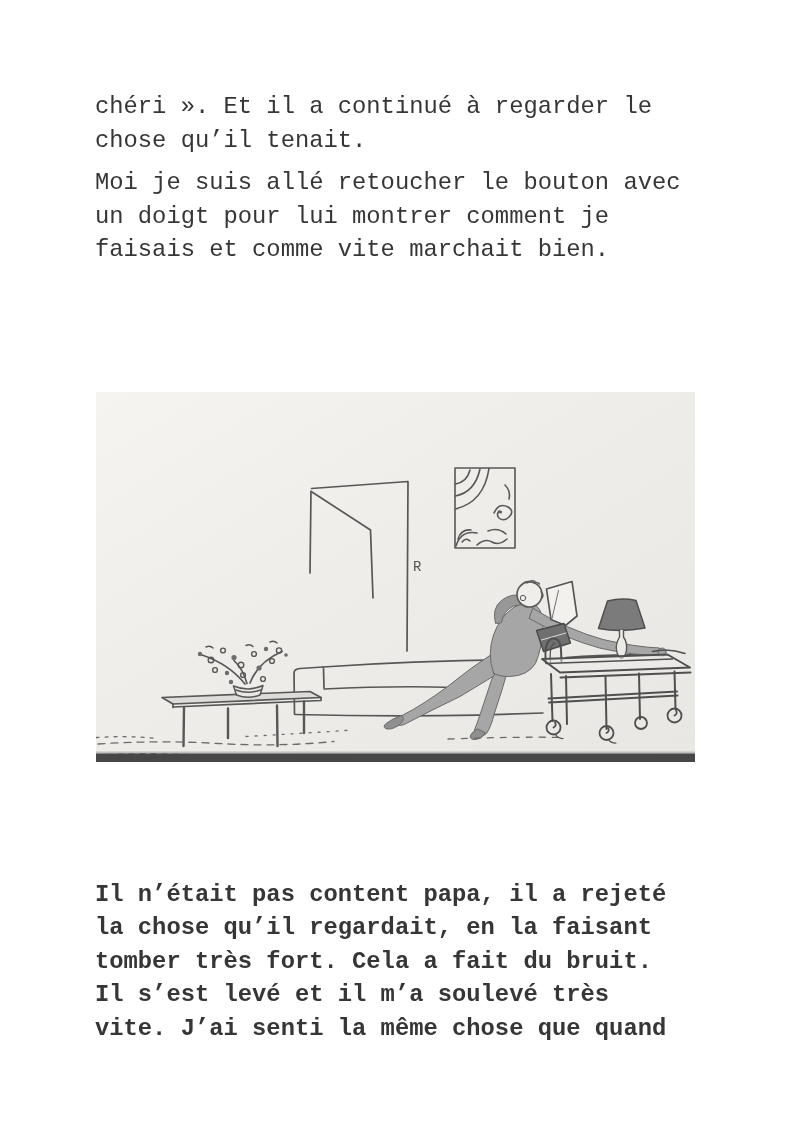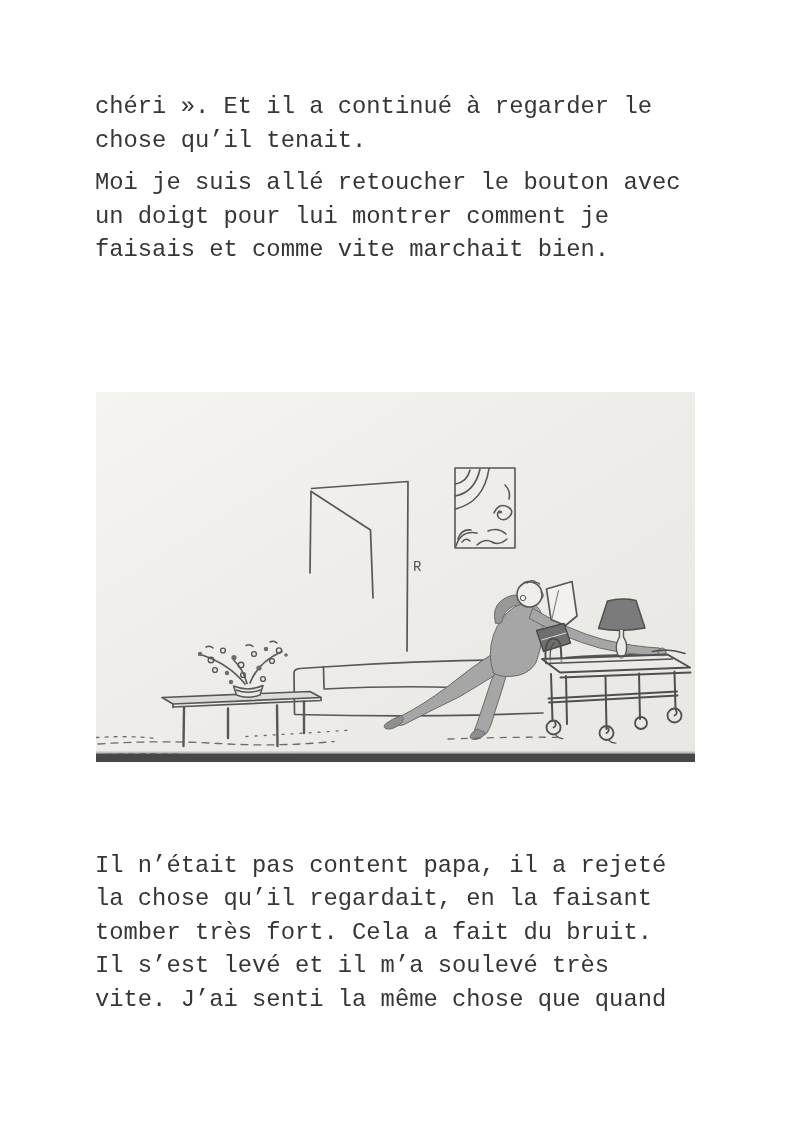--- a/index.html
+++ b/index.html
@@ -11,21 +11,21 @@
   }
   .page { width:800px; height:1131px; padding:90px 4px 0 95px; background:#ffffff; }
   .para {
     font-size:23.8px; line-height:33.5px;
     white-space:pre-line; color:#363636;
     font-weight:400;
   }
   .para + .para { margin-top:9px; }
   figure.illustration { display:block; width:599px; margin:125px 0 0 1px; }
   figure.illustration svg { display:block; }
-  .para.after-figure { margin-top:87px; }
+  .para.after-figure { margin-top:116px;font-weight:bold; }
 </style>
 </head>
 <body>
 
 <div class="page">
 
   <p class="para">chéri ». Et il a continué à regarder le
 chose qu’il tenait.</p>
 
   <p class="para">Moi je suis allé retoucher le bouton avec

